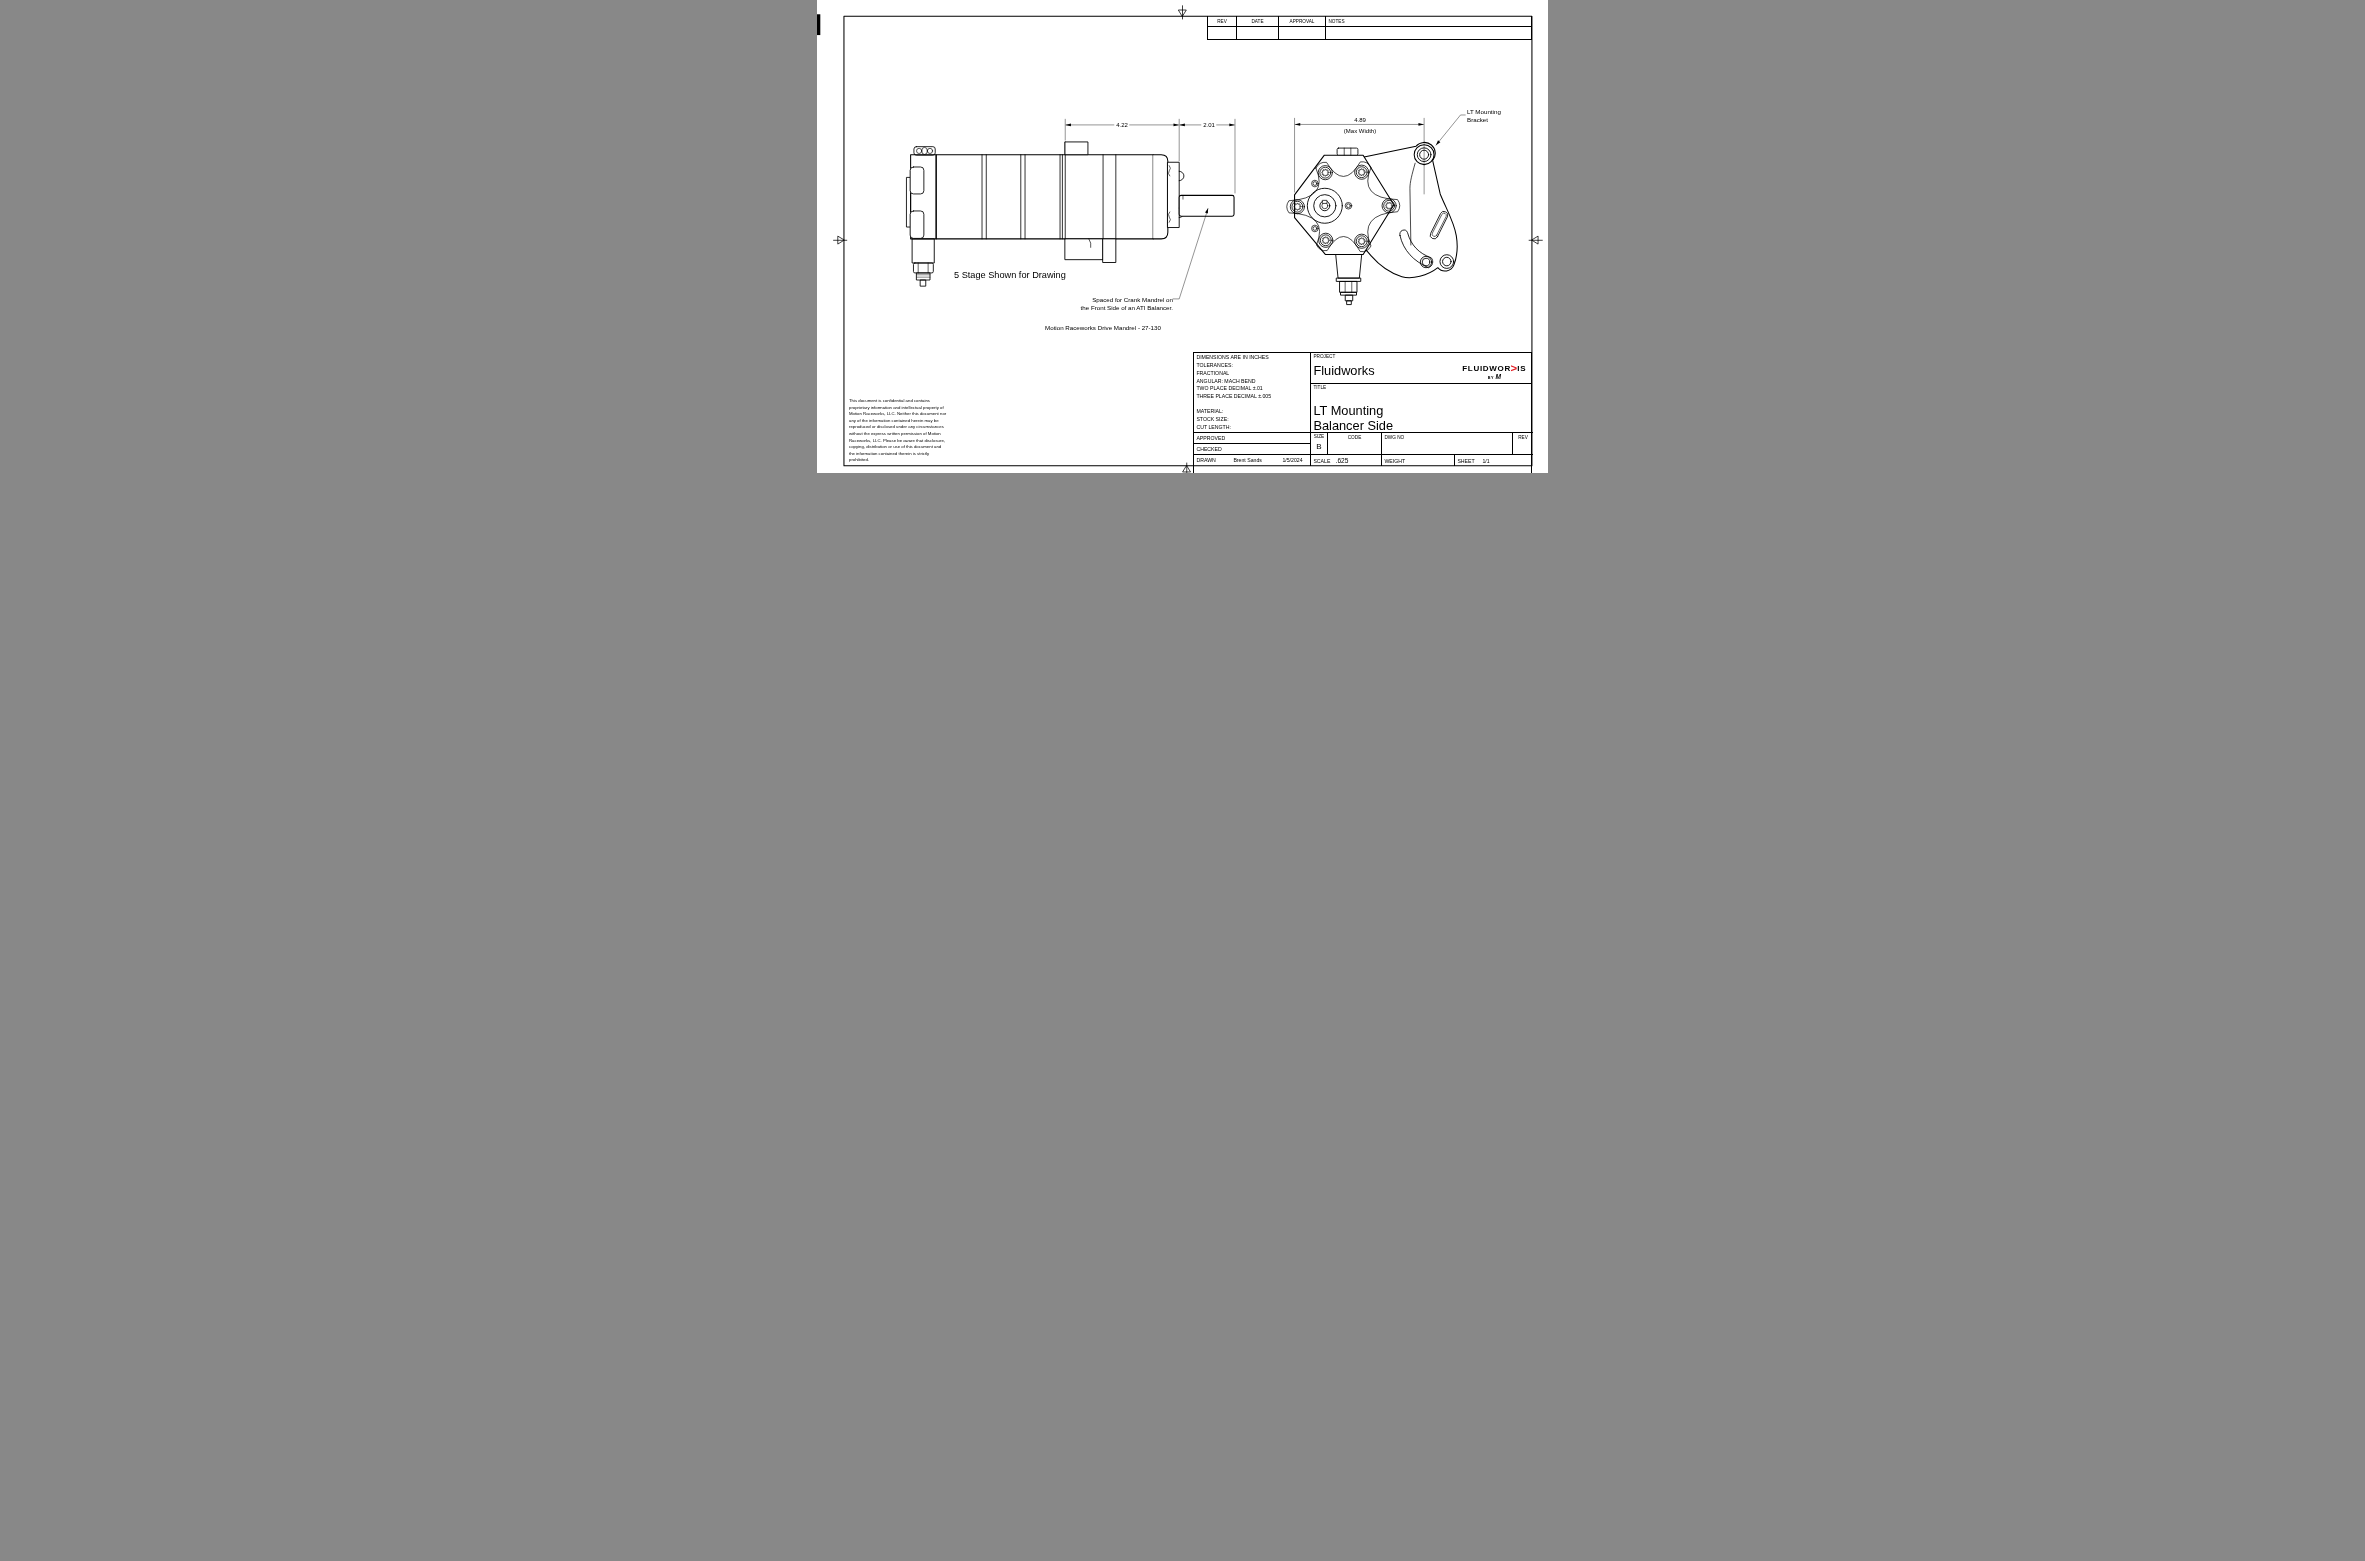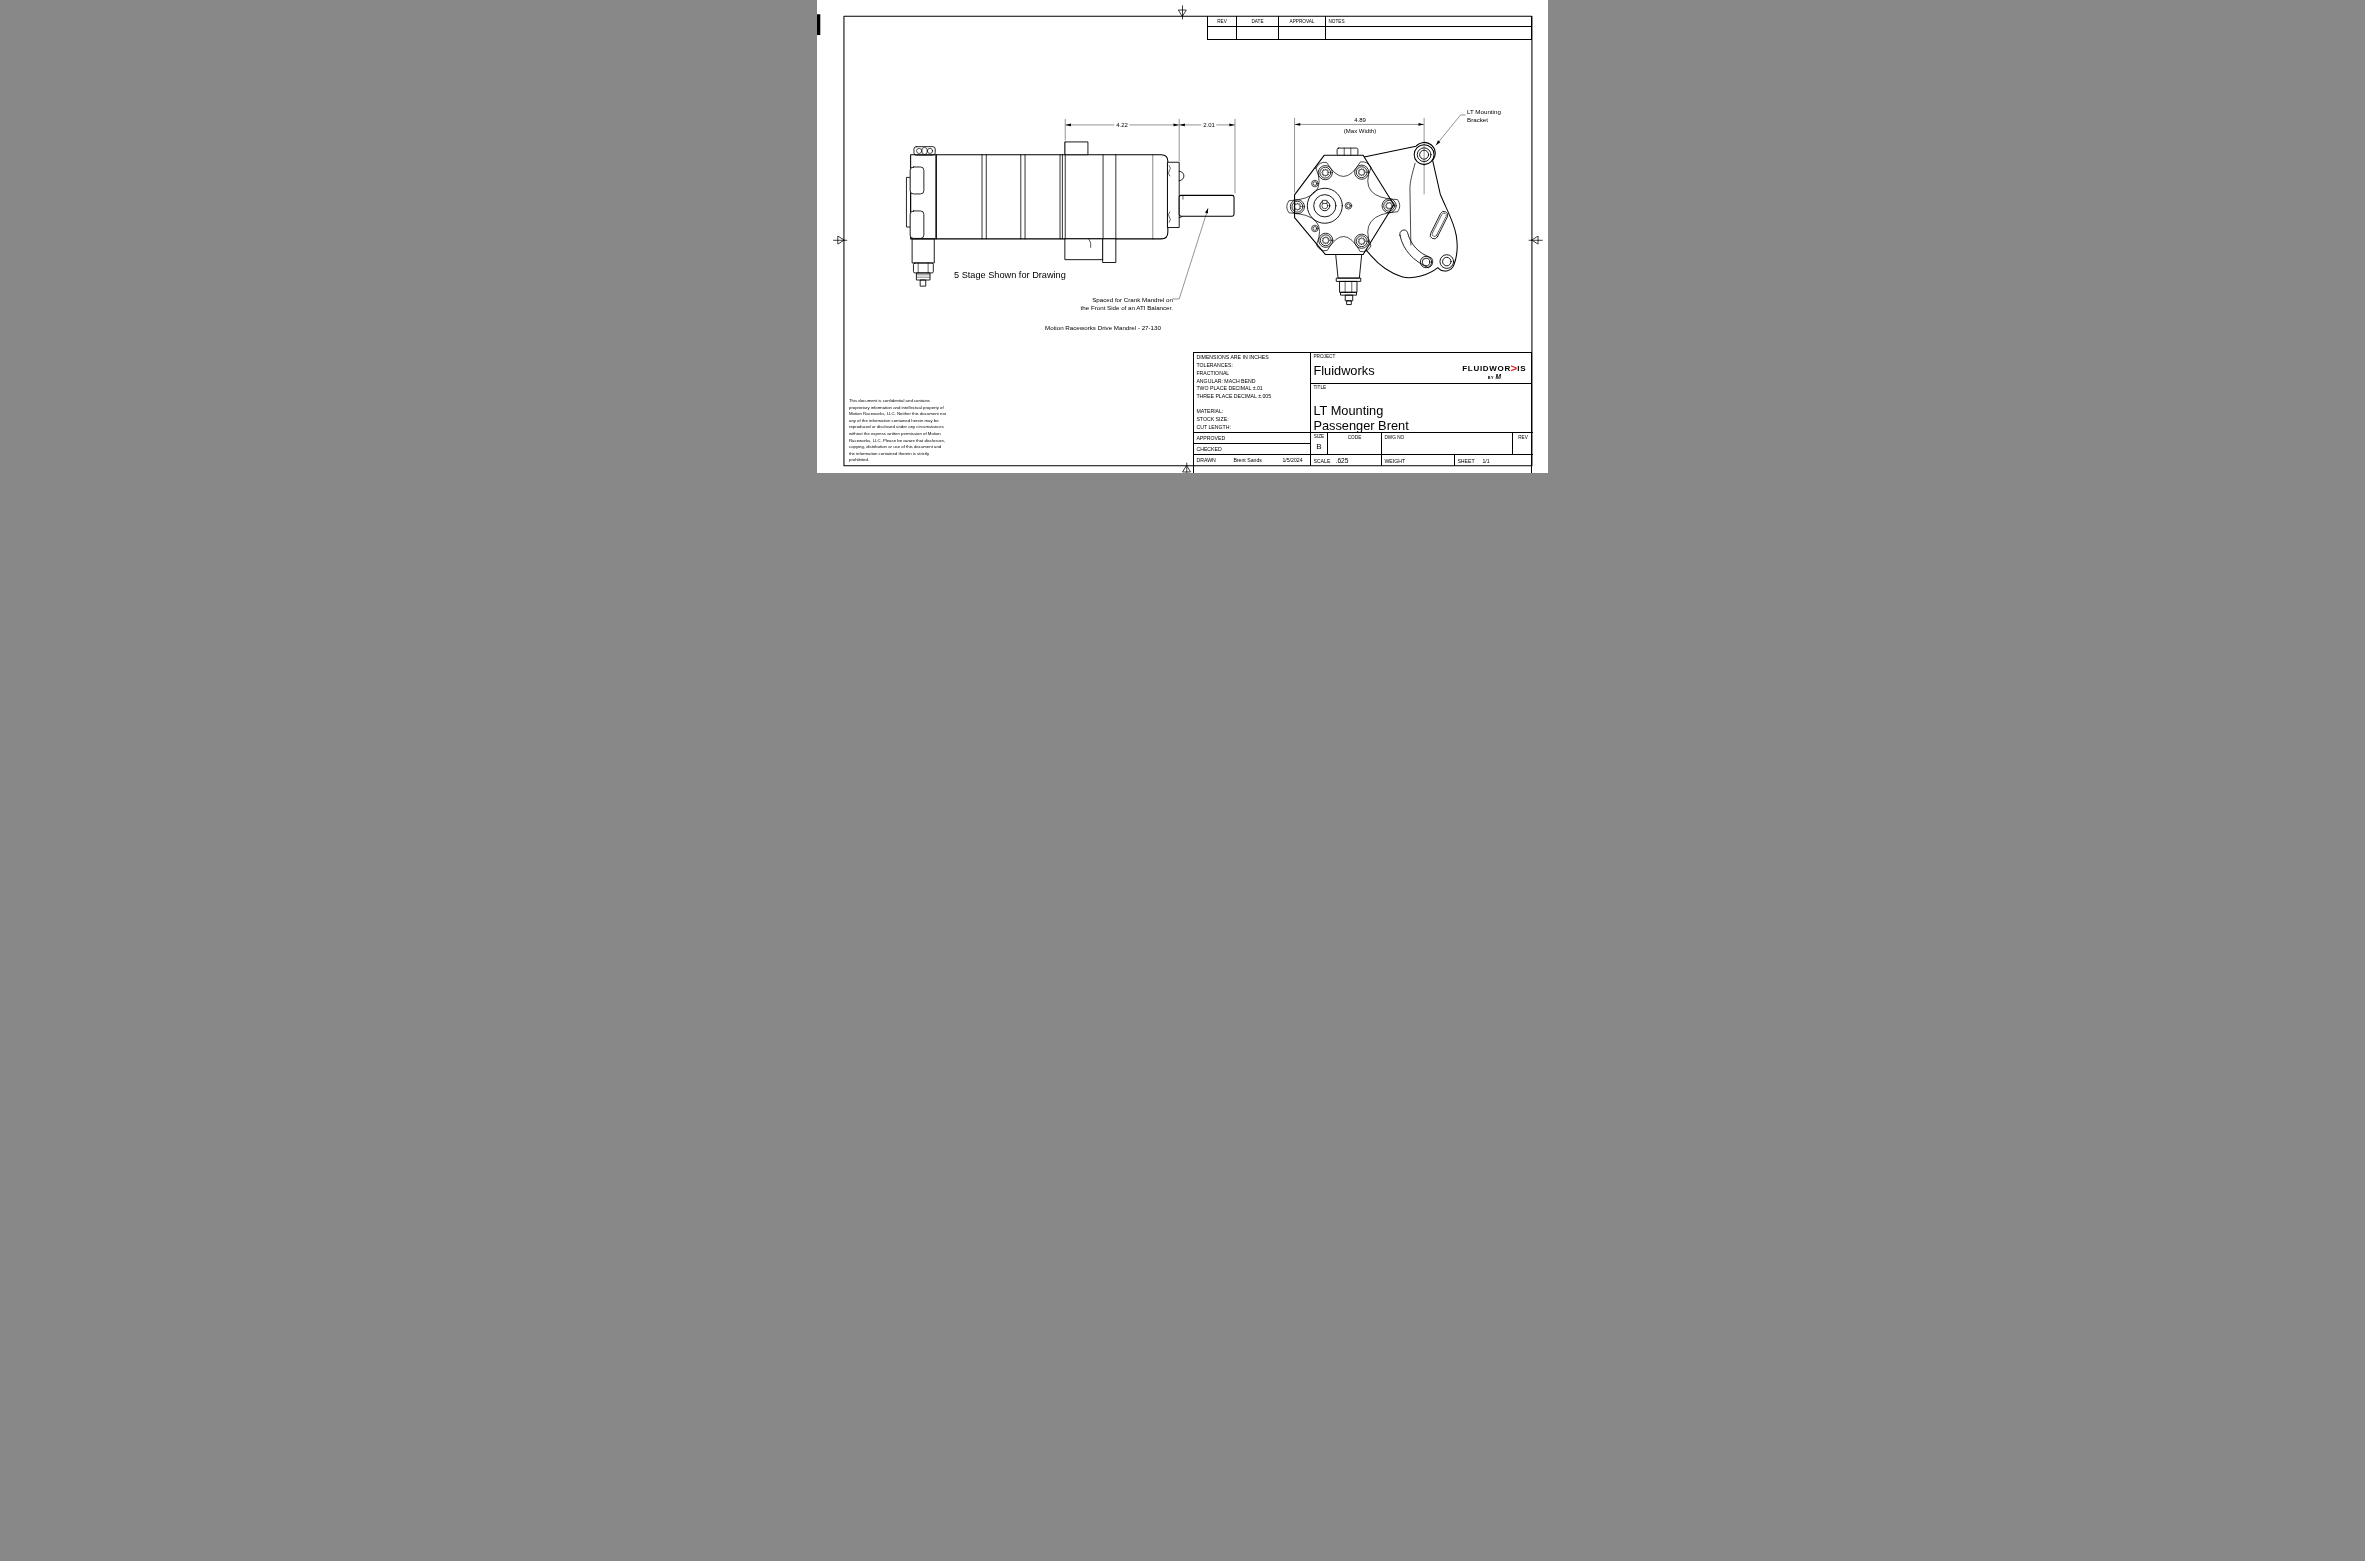--- a/index.html
+++ b/index.html
@@ -274,21 +274,21 @@
       <div class="logo">
         <div class="l1"><span>FLUIDWOR</span><span class="chev" id="chev" style="color: rgb(227, 30, 36);">&gt;</span><span>IS</span></div>
         <div class="l2"><span>BY</span> <span class="m">M</span></div>
       </div>
     </div>
 
     <div class="cell" style="left:116px;top:30px;width:222px;height:49px;">
       <div class="lbl abs" style="left:2.4px;top:1.4px;">TITLE</div>
       <div class="bigtxt abs" style="left:2.4px;top:20px;">
         <div>LT Mounting</div>
-        <div>Passenger Brent</div>
+        <div>Balancer Side</div>
       </div>
     </div>
 
     <div class="cell" style="left:116px;top:79px;width:17px;height:22px;">
       <div class="lbl" style="text-align:center;margin-top:0.9px;">SIZE</div>
       <div style="font-size:8px;text-align:center;margin-top:2.8px;">B</div>
     </div>
     <div class="cell" style="left:133px;top:79px;width:54px;height:22px;">
       <div class="lbl" style="text-align:center;margin-top:1.9px;">CODE</div>
     </div>

